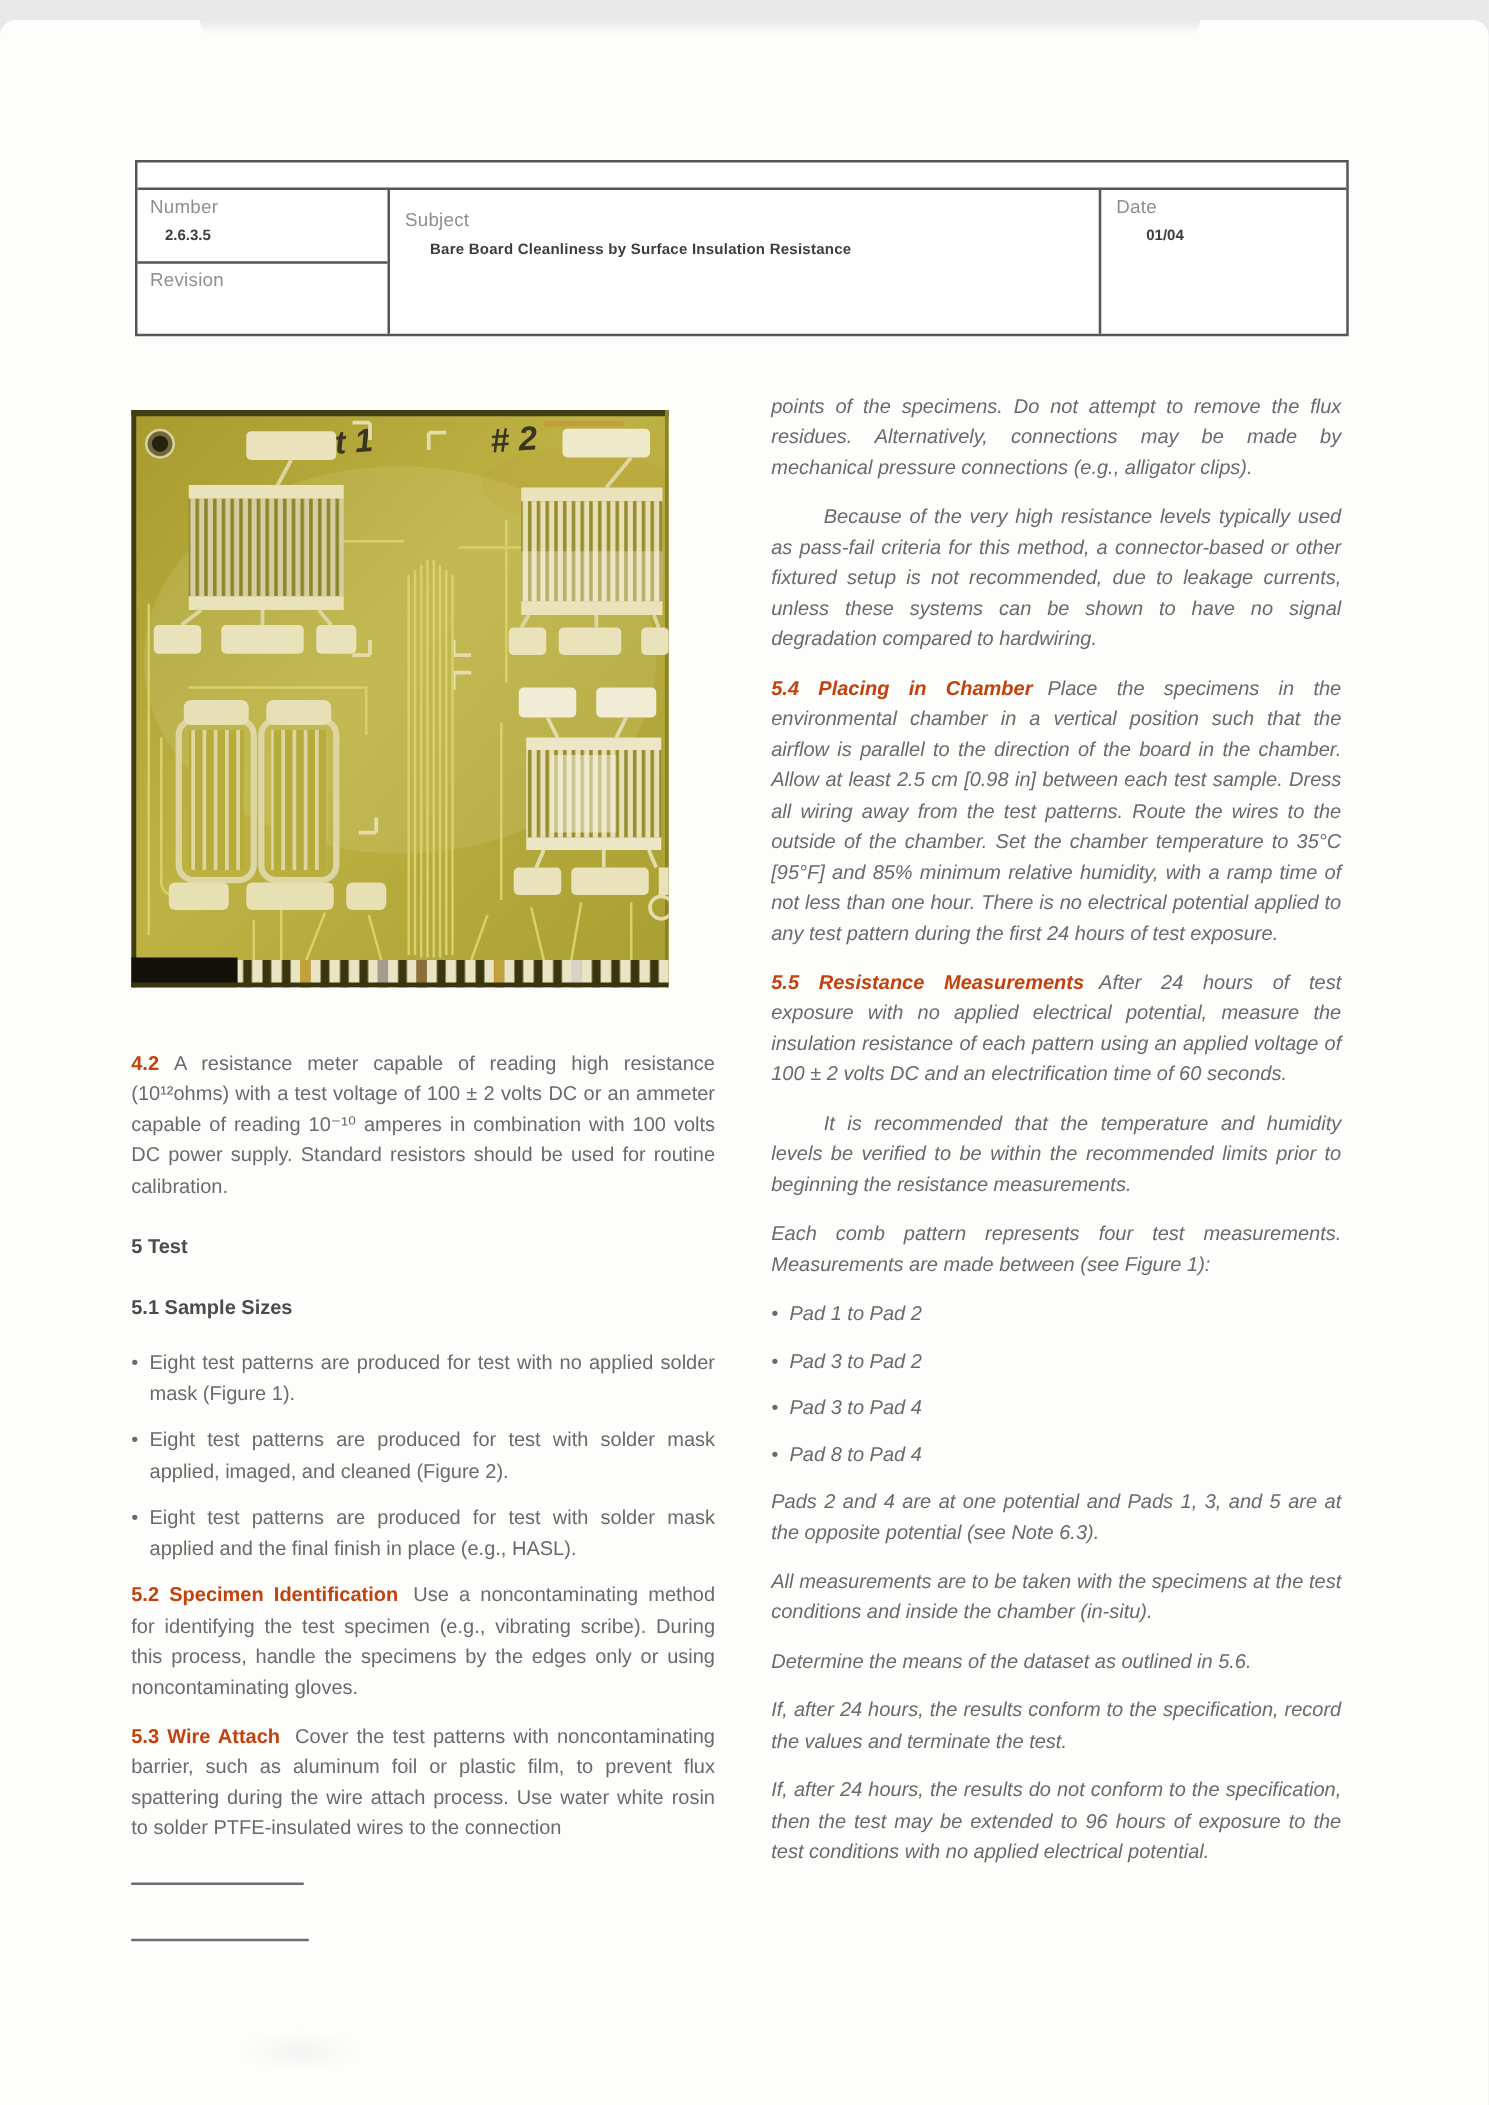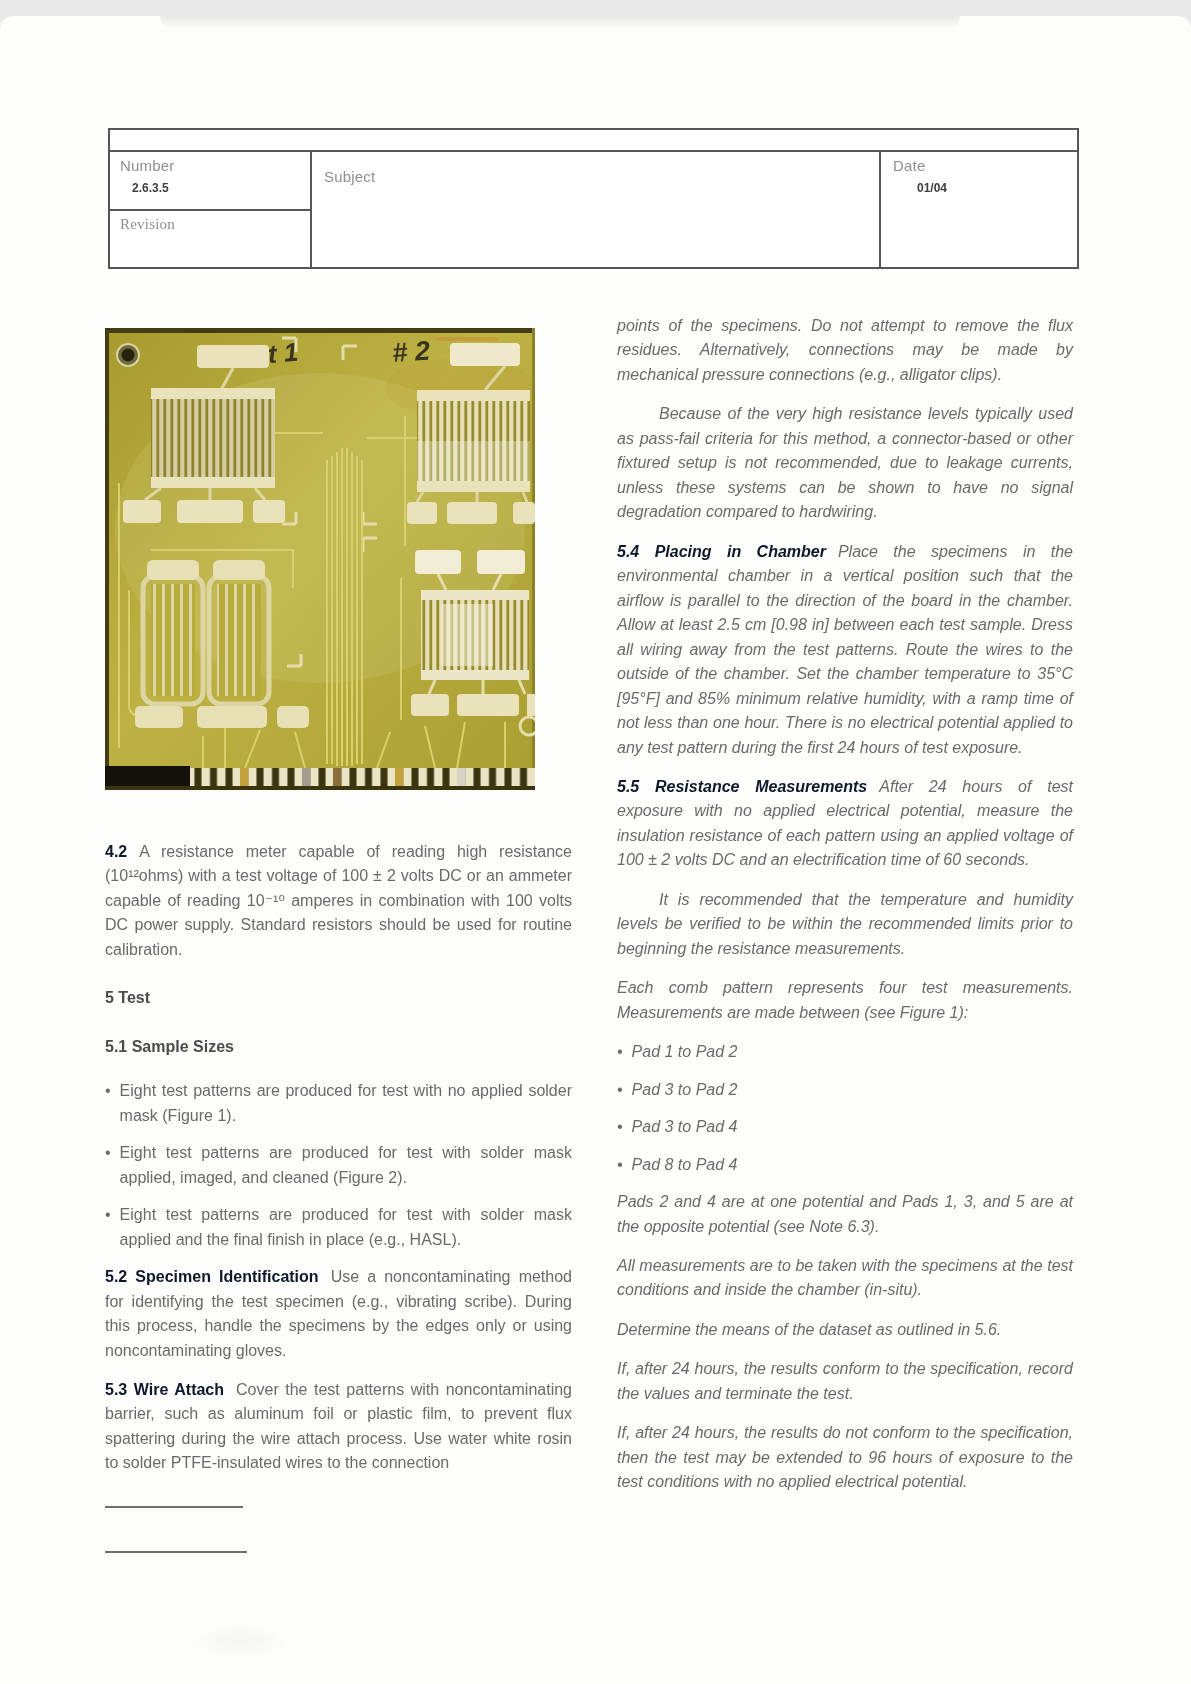--- a/index.html
+++ b/index.html
@@ -23,37 +23,37 @@
   
   .header-table {
     position:absolute; left:108px; top:112px; width:971px; height:141px;
     border:2px solid var(--table-border,#565656); background:#fff; box-sizing:border-box;
   }
   .ht-toprow { height:20px; border-bottom:2px solid var(--table-border,#565656); }
   .ht-main { display:flex; height:115px; }
   .ht-col1 { width:202px; border-right:2px solid var(--table-border,#565656); display:flex; flex-direction:column; box-sizing:border-box; }
   .ht-cell { padding:5px 10px; box-sizing:border-box; }
   .number-cell { height:59px; border-bottom:2px solid var(--table-border,#565656); }
-  .revision-cell { flex:1;font-family:Liberation Serif, serif; }
+  .revision-cell { flex:1; }
   .ht-col2 { flex:1; border-right:2px solid var(--table-border,#565656); padding:16px 12px; box-sizing:border-box; }
   .ht-col3 { width:196px; padding:5px 12px; box-sizing:border-box; }
   .lbl { font-size:15px; color:#8f8f8f; letter-spacing:.2px; }
   .val { font-size:12px; font-weight:bold; color:#3d3d3d; margin:7px 0 0 12px; }
   .ht-col2 .val { margin-left:20px; letter-spacing:.2px; }
   .ht-col3 .val { margin-left:24px; }
 
   
   .col { position:absolute; top:298px; font-size:16px; line-height:1.53; }
   .col-left  { left:105px; width:467px; }
   .col-right { left:617px; width:456px;font-style:italic; }
   .col p:first-child { margin-top:0; }
 
   .para { margin:0 0 15px; text-align:justify; }
   .para.indent { text-indent:42px; }
-  .inline-head { color:#0f172a; margin-right:12px; font-weight:bold; }
+  .inline-head { color:#c2410c; margin-right:12px; font-weight:bold; }
   .heading { margin:24px 0 20px; font-weight:bold; color:var(--text-heading,#4b4b4b); }
   .bullet { display:flex; gap:9px; margin:0 0 13px; }
   .bullet .dot { flex:0 0 auto; }
   .bullet .btxt { text-align:justify; }
 
   
   .pcb-figure { margin:14px 0 50px; width:430px; height:462px; }
   .pcb-figure svg { display:block; }
 
   .fnline { width:138px; border-top:2px solid #6f6f6f; }
@@ -74,20 +74,21 @@
         <div class="ht-cell number-cell">
           <div class="lbl">Number</div>
           <div class="val">2.6.3.5</div>
         </div>
         <div class="ht-cell revision-cell">
           <div class="lbl">Revision</div>
         </div>
       </div>
       <div class="ht-col2">
         <div class="lbl">Subject</div>
+        <div class="val">Bare Board Cleanliness by Surface Insulation Resistance</div>
       </div>
       <div class="ht-col3">
         <div class="lbl">Date</div>
         <div class="val">01/04</div>
       </div>
     </div>
   </div>
 
   <div class="col col-left">
     <div class="pcb-figure">

